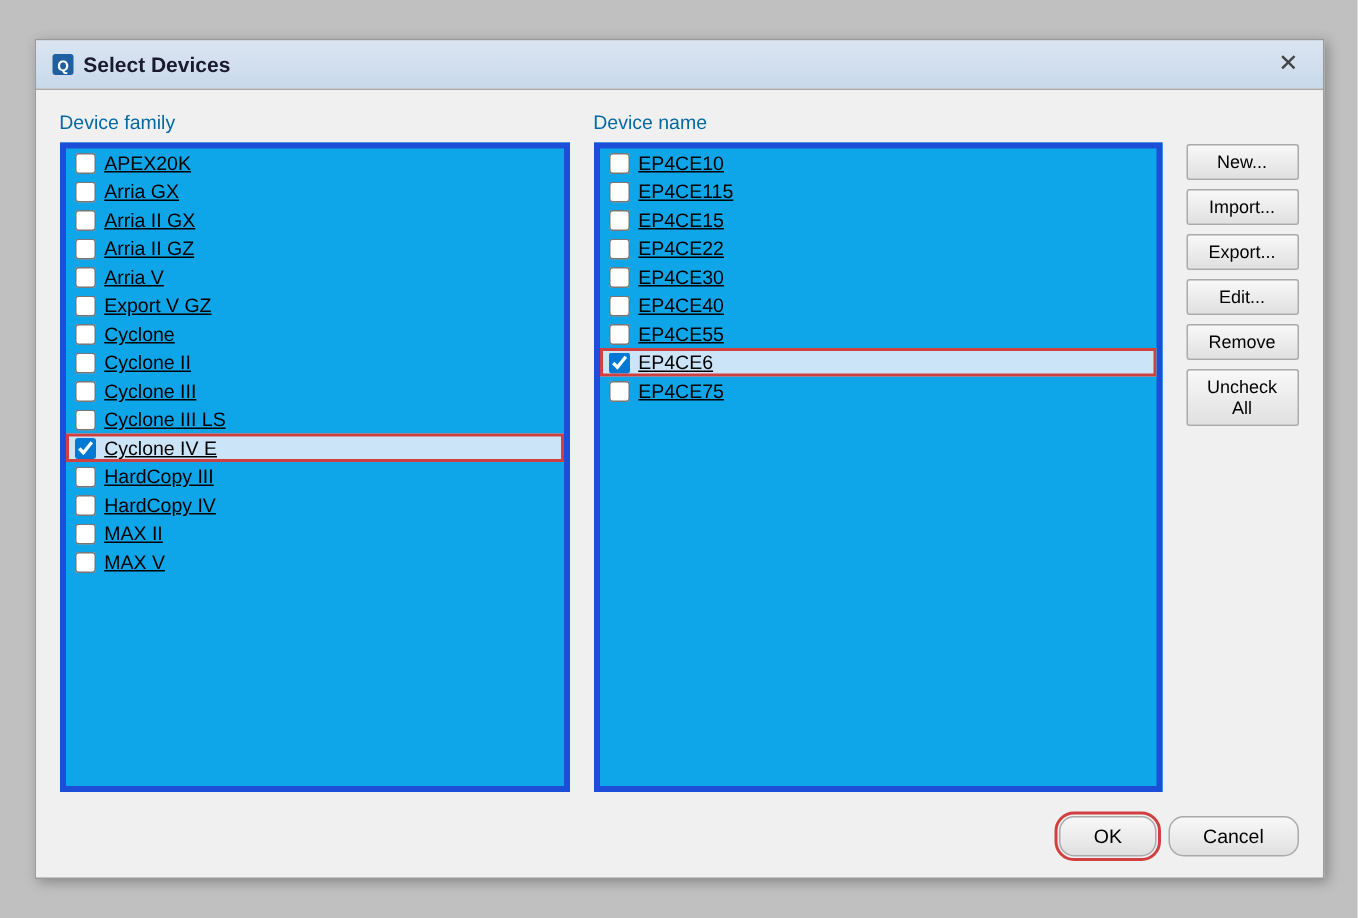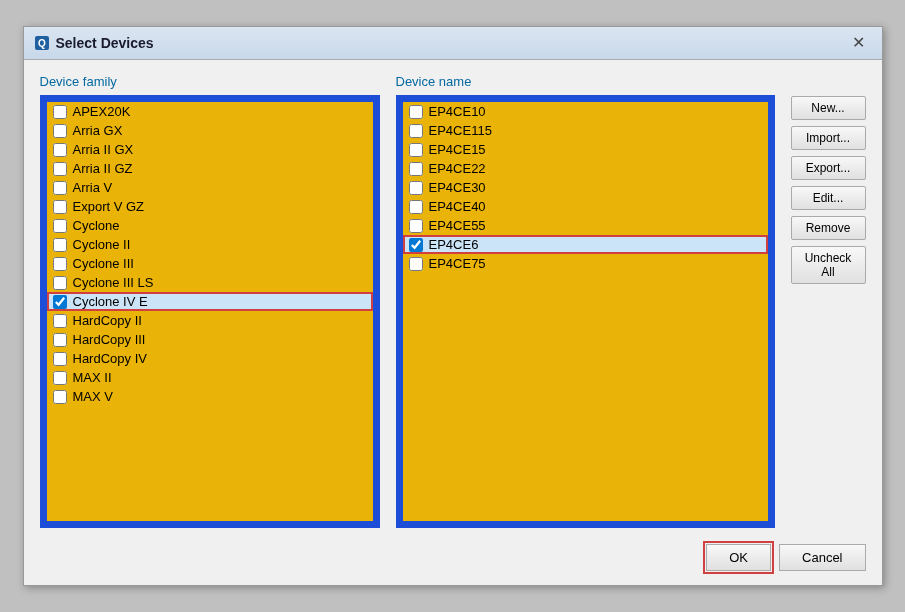--- a/index.html
+++ b/index.html
@@ -89,25 +89,26 @@
       flex: 1;
     }
 
     .list-label {
       font-size: 13px;
       color: #0369a1;
       margin-bottom: 2px;
     }
 
     .list-box {
-      border: 7px solid #1d4ed8;
-      background: #eab308;
+      border: 4px solid #1d4ed8;
+      background: #0ea5e9;
       overflow-y: auto;
       flex: 1;
       height: 420px;
+      text-decoration: underline;
     }
 
     .list-item {
       display: flex;
       align-items: center;
       padding: 2px 6px;
       gap: 6px;
       cursor: default;
       user-select: none;
     }
@@ -149,21 +150,21 @@
 
     .bottom-row {
       display: flex;
       justify-content: flex-end;
       gap: 8px;
       padding: 6px 0 4px;
     }
 
     .bottom-btn {
       padding: 5px 22px;
-      border-radius: 0;
+      border-radius: 10px;
       border: 1px solid #aaa;
       cursor: pointer;
       font-size: 13px;
       background: linear-gradient(to bottom, #f8f8f8, #e0e0e0);
     }
 
     .bottom-btn.ok-btn {
       outline: 2px solid #d04040;
       outline-offset: 1px;
     }
@@ -243,24 +244,20 @@
             <div class="list-item">
               <input type="checkbox" style="">
               <span class="item-label">Cyclone III LS</span>
             </div>
             <div class="list-item checked-selected">
               <input type="checkbox" checked="" style="">
               <span class="item-label">Cyclone IV E</span>
             </div>
             <div class="list-item">
               <input type="checkbox" style="">
-              <span class="item-label">HardCopy II</span>
-            </div>
-            <div class="list-item">
-              <input type="checkbox" style="">
               <span class="item-label">HardCopy III</span>
             </div>
             <div class="list-item">
               <input type="checkbox" style="">
               <span class="item-label">HardCopy IV</span>
             </div>
             <div class="list-item">
               <input type="checkbox" style="">
               <span class="item-label">MAX II</span>
             </div>

